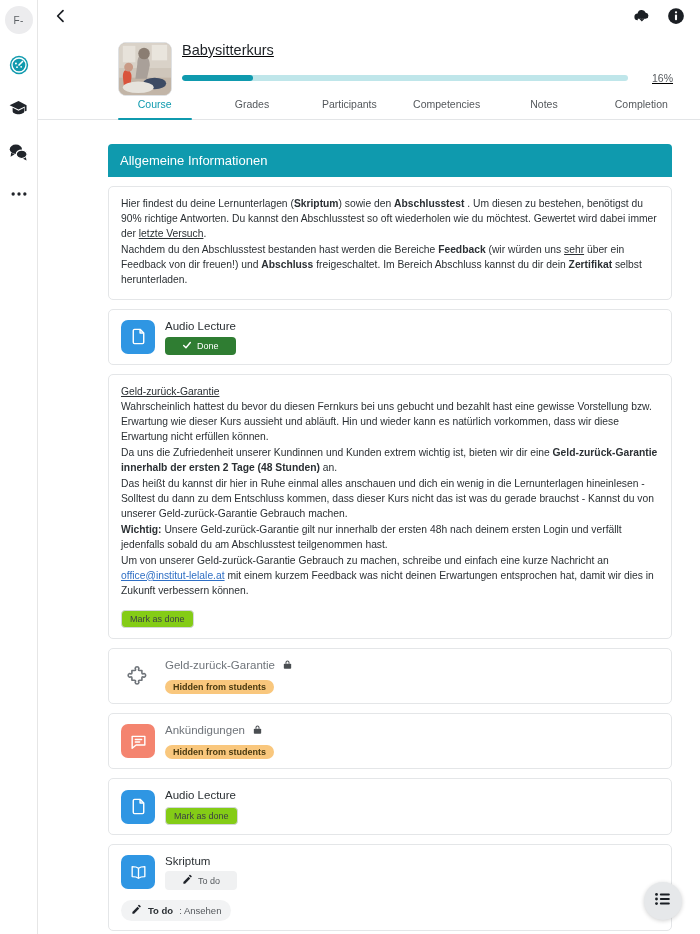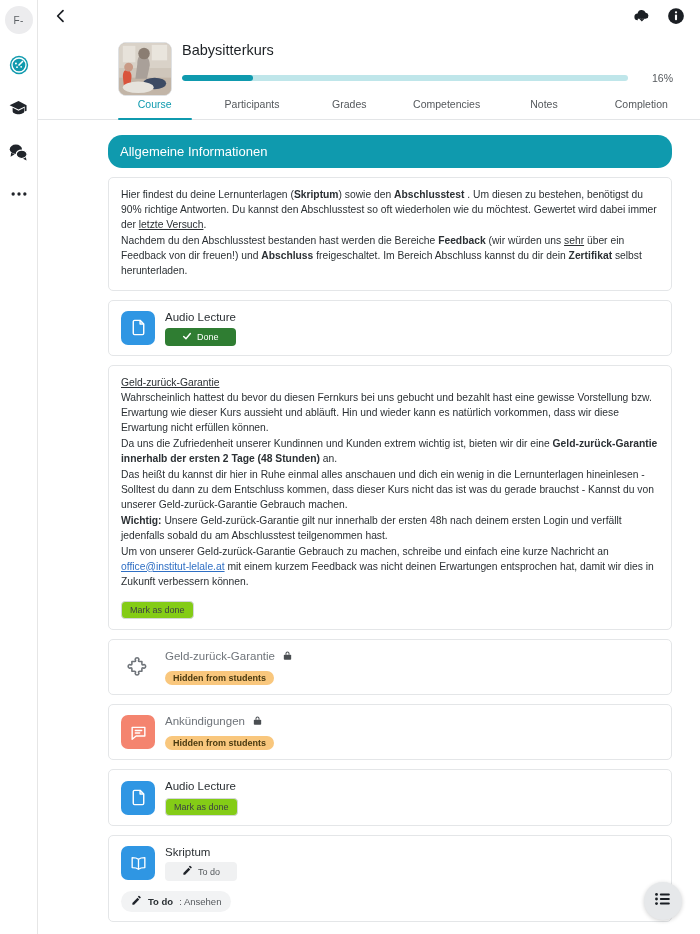--- a/index.html
+++ b/index.html
@@ -37,21 +37,21 @@
   
   .topbar {
     height: 36px; display:flex; align-items:center;
     padding: 0 14px 0 10px; position: relative;
   }
   .back-btn { width: 26px; height:26px; display:flex; align-items:center; justify-content:center; cursor:pointer; }
   .topbar-right { margin-left:auto; display:flex; align-items:center; gap: 14px; }
   .top-icon { width:20px; height:20px; display:flex; align-items:center; justify-content:center; cursor:pointer; }
 
   
-  .course-head { display:flex; padding: 2px 14px 0 78px; align-items:flex-start; }
+  .course-head { display:flex; padding: 2px 14px 0 78px; align-items:flex-start;text-decoration:underline; }
   .course-thumb {
     position:absolute; left: 80px; top: 42px;
     width: 54px; height: 54px; border-radius: 8px; overflow:hidden;
     border: 1px solid #dfe1e3; background:#c9bdb2;
   }
   .course-info { margin-left: 66px; padding-top: 4px; flex:1; min-width:0; }
   .course-title { font-size: 14.5px; color: #1d2125; font-weight: 400; margin-bottom: 14px; }
   .progress-row { display:flex; align-items:center; gap: 24px; padding-right: 8px; }
   .progress-track { flex:1 1 auto; height: 6px; border-radius: 3px; background: #bfe6ea; overflow:hidden; }
   .progress-fill { height:100%; background:#0f9aae; border-radius:3px; }
@@ -75,21 +75,21 @@
   
   .content {
     position:absolute; left:0; right:0; top: 131px; bottom:0;
     overflow: hidden; padding: 0 28px 0 70px;
   }
 
   .sec-head {
     background:#0f9aae; color:#fff; font-size: 13px;
     padding: 9px 12px; border-radius: 4px 4px 0 0; margin-top: 4px;
   }
-  .sec-head.first { margin-top: 4px; border-radius: 14px; }
+  .sec-head.first { margin-top: 13px; }
 
   .card {
     border: 1px solid #e4e6e8; border-radius: 5px;
     background:#fff; margin-top: 9px; padding: 10px 12px;
   }
   .card.tight { padding: 9px 12px; }
 
   .rtext { font-size: 10.3px; line-height: 1.45; color:#2b3034; }
   .rtext p { margin-bottom: 1px; }
   .rtext b { font-weight: 700; }
@@ -249,22 +249,22 @@
           <div class="progress-track">
             <div class="progress-fill" id="progress-fill" style="width: 16%;"></div>
           </div>
           <div class="progress-pct">16%</div>
         </div>
       </div>
     </div>
 
     <div class="tabs">
       <div class="tab active"><span>Course</span></div>
+      <div class="tab"><span>Grades</span></div>
       <div class="tab"><span>Participants</span></div>
-      <div class="tab"><span>Grades</span></div>
       <div class="tab"><span>Competencies</span></div>
       <div class="tab"><span>Notes</span></div>
       <div class="tab"><span>Completion</span></div>
     </div>
 
     <div class="content">
 
       <div class="sec-head first">
         <span>Allgemeine Informationen</span>
       </div>

